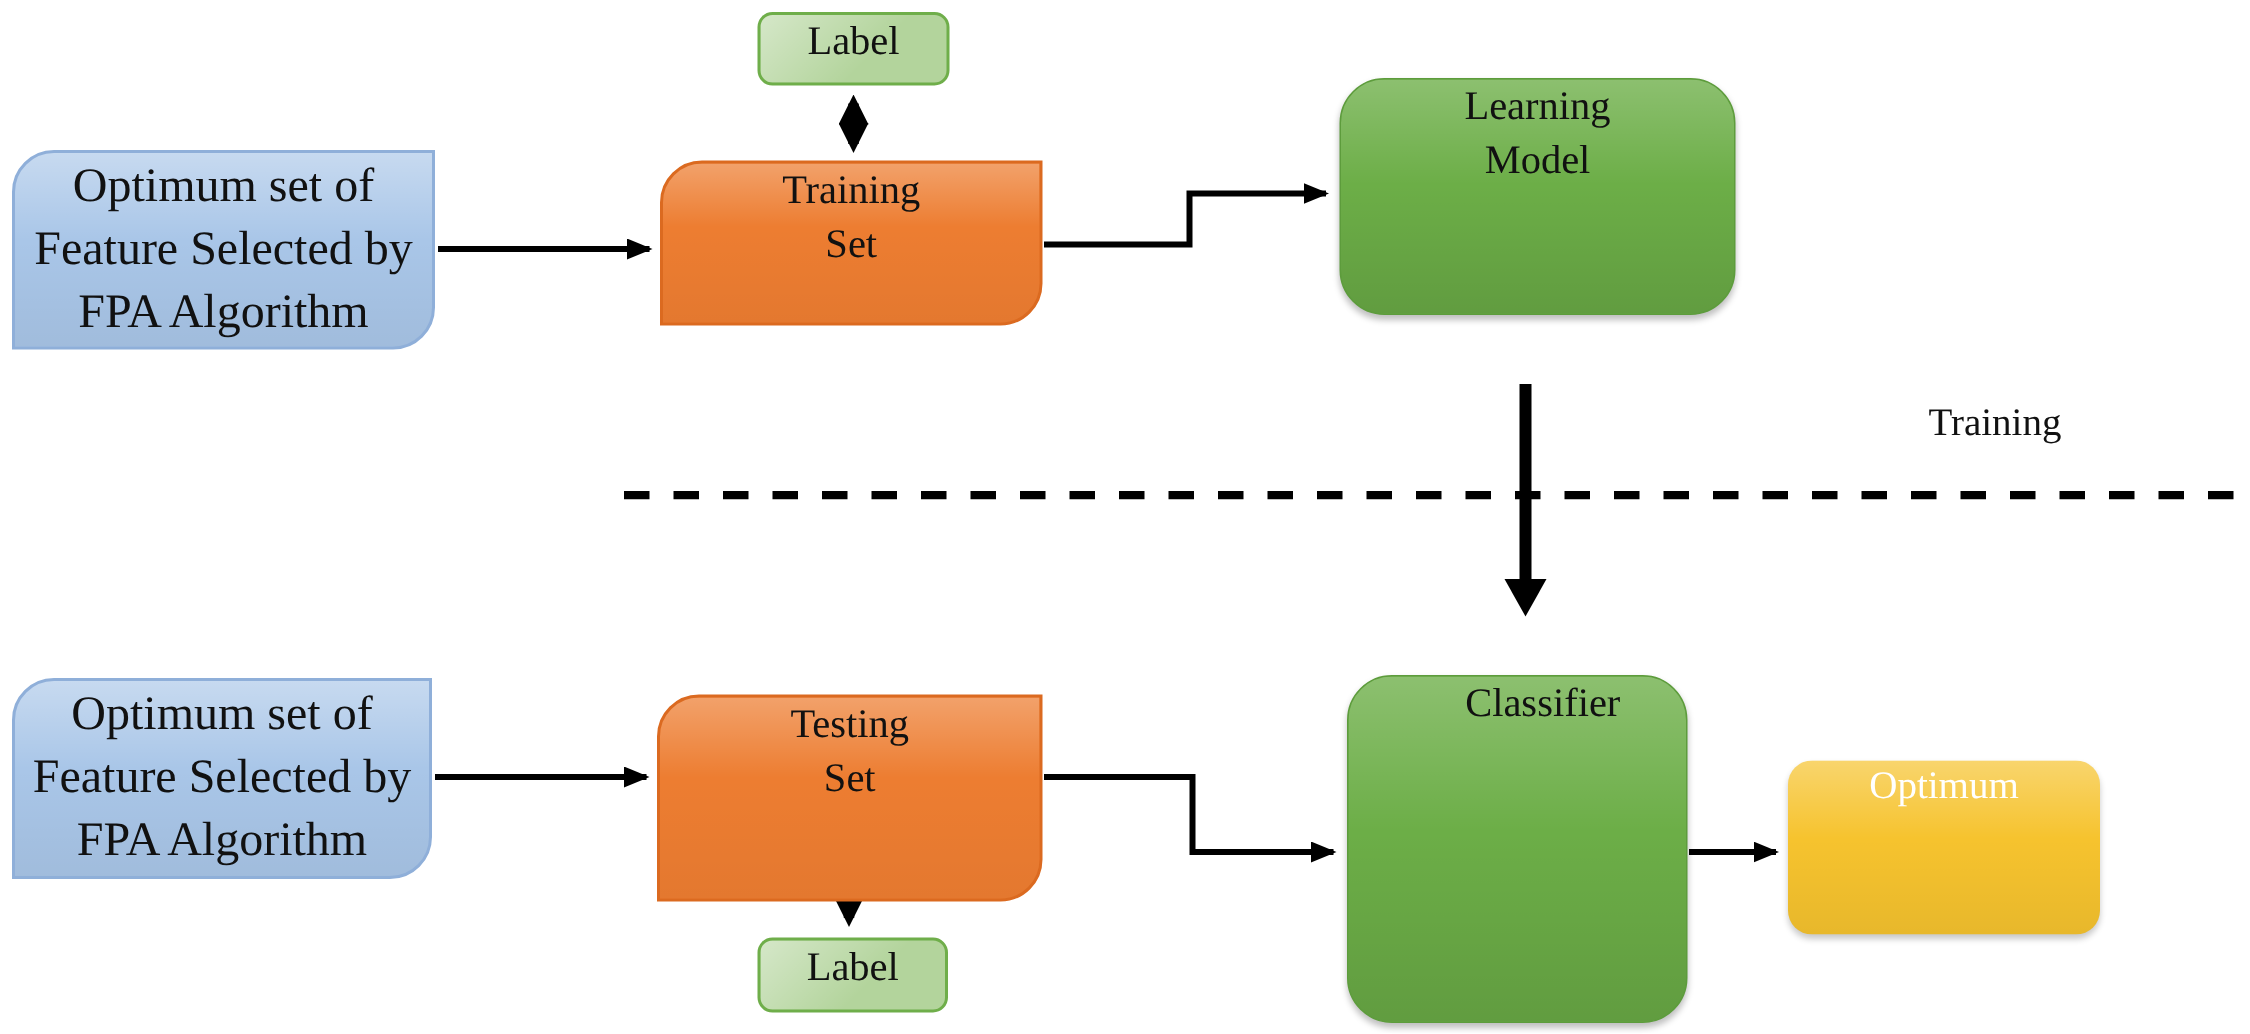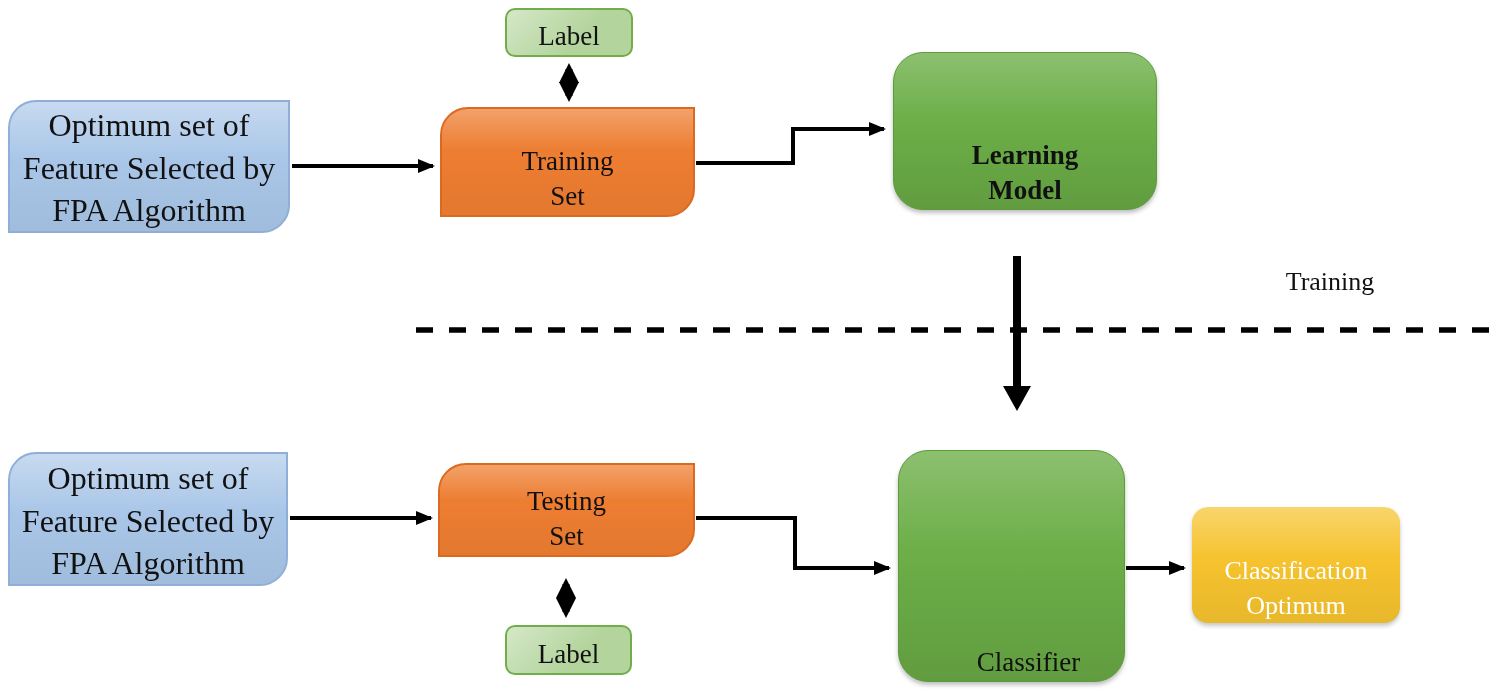--- a/index.html
+++ b/index.html
@@ -2,21 +2,21 @@
 <html style="--blue-fill: #a9c6e8; --blue-border: #8fafd9; --orange-fill: #ed7d31; --orange-border: #db6a20; --green-fill: #6cae47; --green-border: #5d9c3c; --light-green-fill: #b3d49c; --light-green-border: #6fae4a; --yellow-fill: #f6c32e; --yellow-text-color: #ffffff; --arrow-color: #000000; --text-color: #111111;"><head>
 <meta charset="utf-8">
 <style>
   html,body { margin:0; padding:0; background:#ffffff; }
   #canvas {
     position:relative; width:1500px; height:689px; background:#ffffff;
     font-family:"Liberation Serif", serif; overflow:hidden;
   }
   .node {
     position:absolute; display:flex; flex-direction:column;
-    align-items:center; justify-content:flex-end; text-align:center;
+    align-items:center; justify-content:flex-start; text-align:center;
     box-sizing:border-box; color:#111;
   }
   .ln { line-height:1.32; }
 
   
   .blue-box {
     background:
       linear-gradient(180deg, rgba(255,255,255,.35), rgba(255,255,255,0) 45%, rgba(0,0,0,.05)),
       var(--blue-fill, #a9c6e8);
     border:2px solid var(--blue-border, #8fafd9);
@@ -106,45 +106,44 @@
 
   <div class="node light-green-box" style="left:505px; top:8px; width:128px; height:49px;">
     <div class="ln">Label</div>
   </div>
 
   <div class="node orange-box" style="left:440px; top:107px; width:255px; height:110px;">
     <div class="ln">Training</div>
     <div class="ln">Set</div>
   </div>
 
-  <div class="node green-box" style="left:893px; top:52px; width:264px; height:158px;font-weight:bold;">
+  <div class="node green-box" style="left:893px; top:52px; width:264px; height:158px;">
     <div class="ln">Learning</div>
     <div class="ln">Model</div>
   </div>
 
   <div class="section-label" style="left:1265px; top:267px; width:130px;">Training</div>
 
 
   <div class="node blue-box" style="left:8px; top:452px; width:280px; height:134px;">
     <div class="ln">Optimum set of</div>
     <div class="ln">Feature Selected by</div>
     <div class="ln">FPA Algorithm</div>
   </div>
 
-  <div class="node orange-box" style="left:438px; top:463px; width:257px; height:94px;">
+  <div class="node orange-box" style="left:438px; top:463px; width:257px; height:138px;">
     <div class="ln">Testing</div>
     <div class="ln">Set</div>
   </div>
 
   <div class="node light-green-box" style="left:505px; top:625px; width:127px; height:50px;">
     <div class="ln">Label</div>
   </div>
 
   <div class="node green-box" style="left:898px; top:450px; width:227px; height:232px;padding-left:34px;">
     <div class="ln">Classifier</div>
   </div>
 
   <div class="node yellow-box" style="left:1192px; top:507px; width:208px; height:116px;">
-    <div class="ln">Classification</div>
     <div class="ln">Optimum</div>
   </div>
 
 </div>
 
 </body></html>

